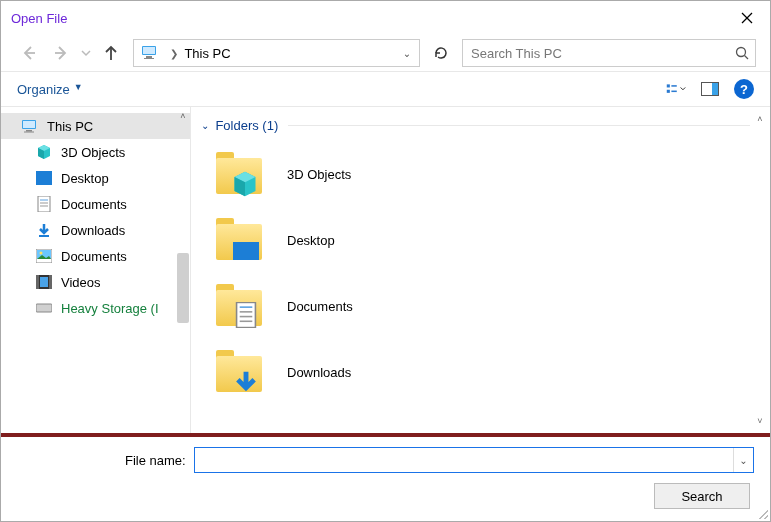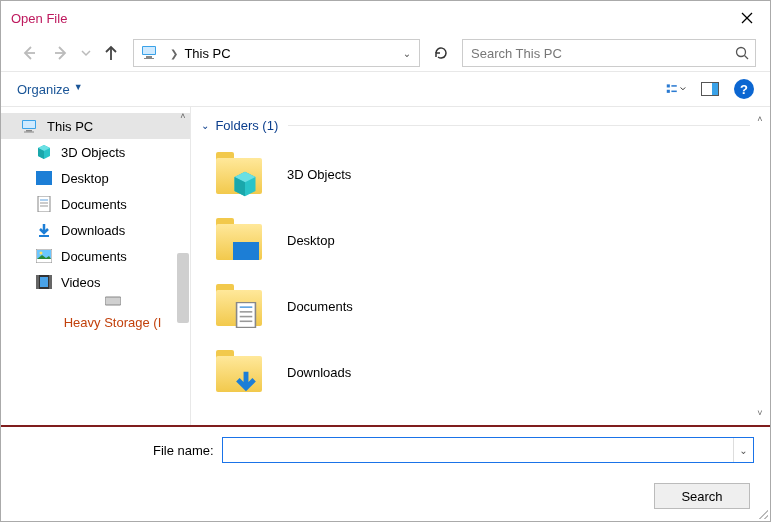--- a/index.html
+++ b/index.html
@@ -5,21 +5,21 @@
   * { box-sizing: border-box; font-family: "Segoe UI", Arial, sans-serif; }
   body { margin: 0; background: #fff; }
   .window {
     width: 771px; height: 522px; border: 1px solid #aaa;
     background: #fff; display: flex; flex-direction: column; position: relative;
   }
   .titlebar {
     height: 34px; display: flex; align-items: center; justify-content: space-between;
     padding: 0 0 0 10px; font-size: 13px;
   }
-  .title-text { color: #be185d; }
+  .title-text { color: #6d28d9; }
   .close-btn {
     width: 46px; height: 32px; display: flex; align-items: center;
     justify-content: center; cursor: pointer;
   }
   .close-btn svg { width: 12px; height: 12px; }
 
   .nav-row {
     height: 36px; display: flex; align-items: center; padding: 4px 14px 4px 14px; gap: 4px;
   }
   .nav-arrow {
@@ -65,21 +65,21 @@
     width: 190px; border-right: 1px solid #e8e8e8; overflow-y: auto;
     padding-top: 6px; position:relative; font-size:13px;
   }
   .side-item {
     height: 26px; display: flex; align-items: center; padding-left: 34px; gap: 8px;
     cursor: default;
   }
   .side-item.root { padding-left: 20px; }
   .side-item.selected { background: #e5e5e5; }
   .side-item .si-icon { width: 18px; height: 18px; display:inline-flex; align-items:center; justify-content:center;}
-  .side-item.last { color:#c2410c;flex-direction:column; }
+  .side-item.last { color:#15803d; }
 
   .main-pane {
     flex: 1; display: flex; flex-direction: column; position: relative; overflow:hidden;
   }
   .group-header {
     height: 30px; display: flex; align-items: center; padding: 6px 0 0 10px;
     font-size: 13px; color: #0b3e8d;
   }
   .group-header .chev { margin-right: 6px; font-size: 10px;}
   .gh-line { flex:1; height:1px; background:#e8e8e8; margin-left:10px; margin-right:20px;}
@@ -96,22 +96,22 @@
   .yf-back {
     position:absolute; width:46px; height:36px; background:linear-gradient(#ffe89a,#f2c94c);
     border-radius:2px; left:5px; top:12px;
   }
   .yf-tab {
     position:absolute; width:18px; height:8px; background:#f2c94c;
     border-radius:2px 2px 0 0; left:5px; top:6px;
   }
 
   .bottom-bar {
-    border-top: 2px solid #7f1d1d; padding: 10px 16px 12px 32px;
-    display: flex; flex-direction: column; gap: 20px;
+    border-top: 4px solid #7f1d1d; padding: 10px 16px 12px 4px;
+    display: flex; flex-direction: column; gap: 10px;
   }
   .filename-row { display: flex; align-items: center; }
   .fn-label { font-size: 13px; margin-left: 120px; margin-right: 8px; }
   .fn-input-wrap {
     flex: 1; height: 26px; border: 1px solid #1a73e8; display:flex; align-items:center;
   }
   .fn-input { flex:1; border:none; outline:none; height:100%; padding:0 6px; font-size:13px; }
   .fn-drop { width:20px; text-align:center; color:#555; font-size:10px; border-left:1px solid #ddd; height:100%; display:flex; align-items:center; justify-content:center;}
   .button-row { display: flex; justify-content: flex-end; gap: 10px; padding-right: 4px;}
   .btn {

